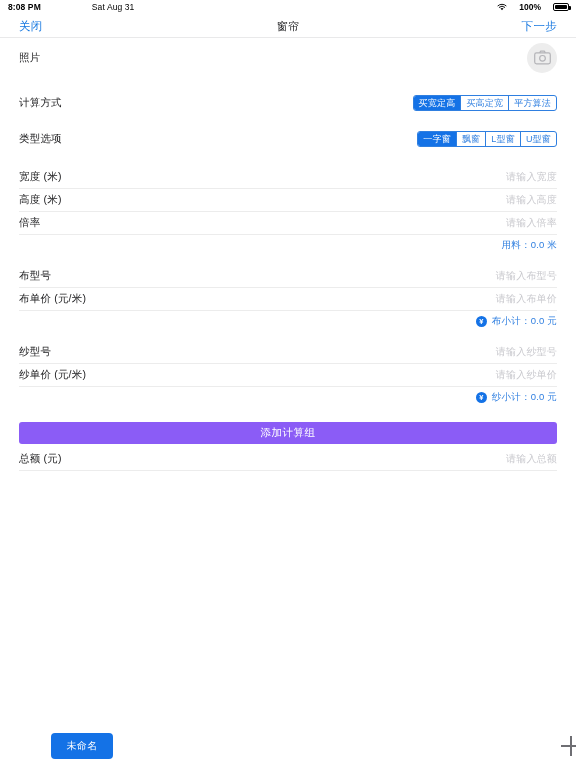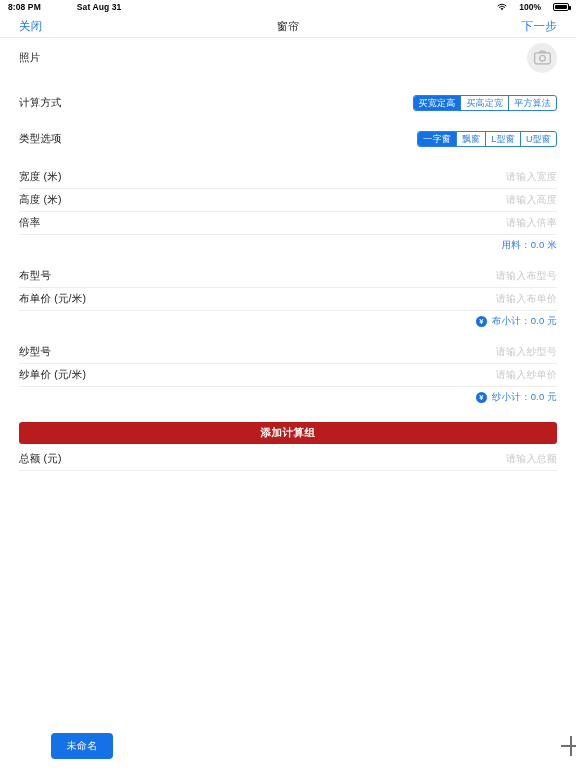--- a/index.html
+++ b/index.html
@@ -10,24 +10,24 @@
     -webkit-font-smoothing: antialiased;
     overflow: hidden;
   }
   .screen { position: relative; width: 576px; height: 768px; background: #fff; }
 
   
   .statusbar {
     position: absolute; top: 0; left: 0; width: 576px; height: 14px;
     display: flex; align-items: center; font-size: 8.5px; color: #000;
   }
-  .sb-left { position: absolute; left: 8px; display: flex; align-items: center; gap: 4px; text-align: right; }
+  .sb-left { position: absolute; left: 8px; display: flex; align-items: center; gap: 19px; text-align: right; }
   .sb-right { position: absolute; right: 7px; display: flex; align-items: center; gap: 12px; }
   .sb-time { font-weight: 600; letter-spacing: .1px; }
-  .sb-date { font-weight: 700; letter-spacing: .1px; padding-left: 32px; }
+  .sb-date { font-weight: 400; letter-spacing: .1px; padding-left: 32px; }
   .sb-pct { font-weight: 600; font-size: 8.5px; }
   .wifi { width: 10px; height: 8px; display: block; }
   .batt {
     width: 16px; height: 7.5px; border: 1px solid #000; border-radius: 2px;
     position: relative; padding: 1px;
   }
   .batt::after {
     content: ""; position: absolute; right: -2.5px; top: 2px;
     width: 1.5px; height: 3.5px; background: #000; border-radius: 0 1px 1px 0;
   }
@@ -100,25 +100,24 @@
     color: #fff; font-size: 7.5px; line-height: 11px; text-align: center;
     font-weight: 700; flex: none;
   }
   .sub-text { font-size: 9.5px; color: #2f7fe0; letter-spacing: .2px; white-space: nowrap; }
 
   .gap-sm { height: 9px; }
 
   
   .btn-wrap { padding: 0 19px; margin-top: 5px; }
   .btn-primary {
-    width: 100%; height: 22px; background: #b91c1c; color: #fff;
+    width: 100%; height: 22px; background: #8b5cf6; color: #fff;
     border: none; border-radius: 3px; font-size: 10.5px; letter-spacing: .5px;
     font-family: inherit; display: flex; align-items: center; justify-content: center;
     cursor: pointer;
-    font-weight: bold;
   }
 
   
   .bottombar {
     position: absolute; left: 16px; bottom: 0; width: 576px; height: 44px; margin-left: 16px;
   }
   .tab-chip {
     position: absolute; left: 19px; top: 9px;
     min-width: 62px; height: 26px; background: #1472e6; color: #fff;
     border-radius: 4px; font-size: 10px; letter-spacing: .3px;

